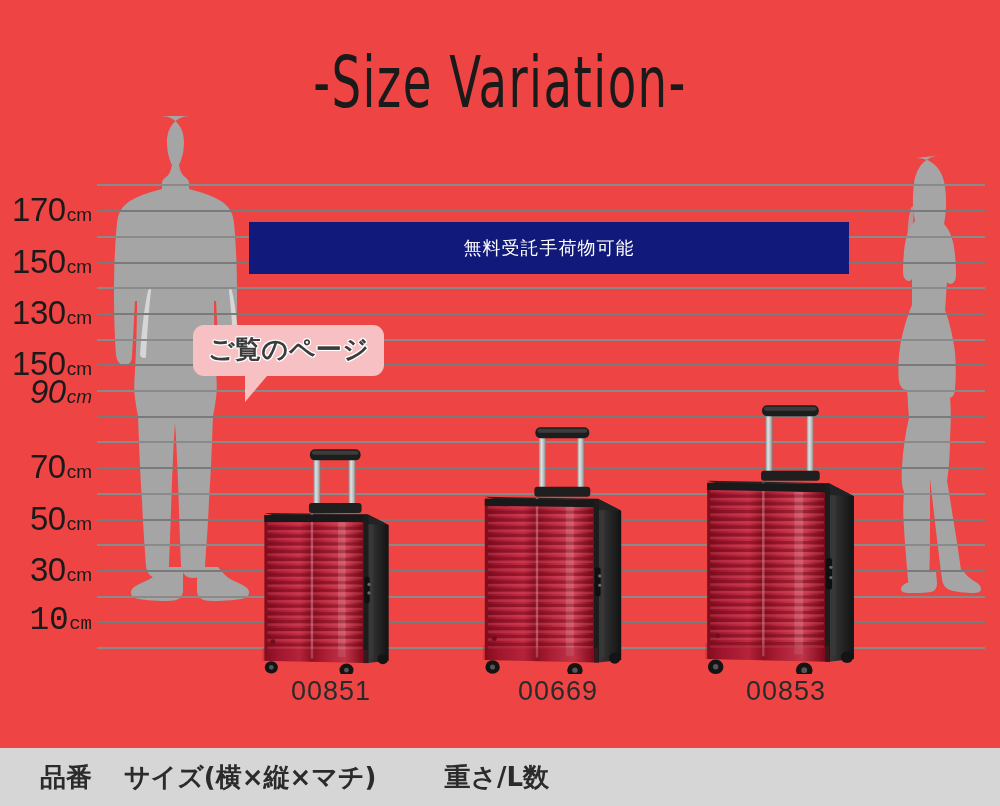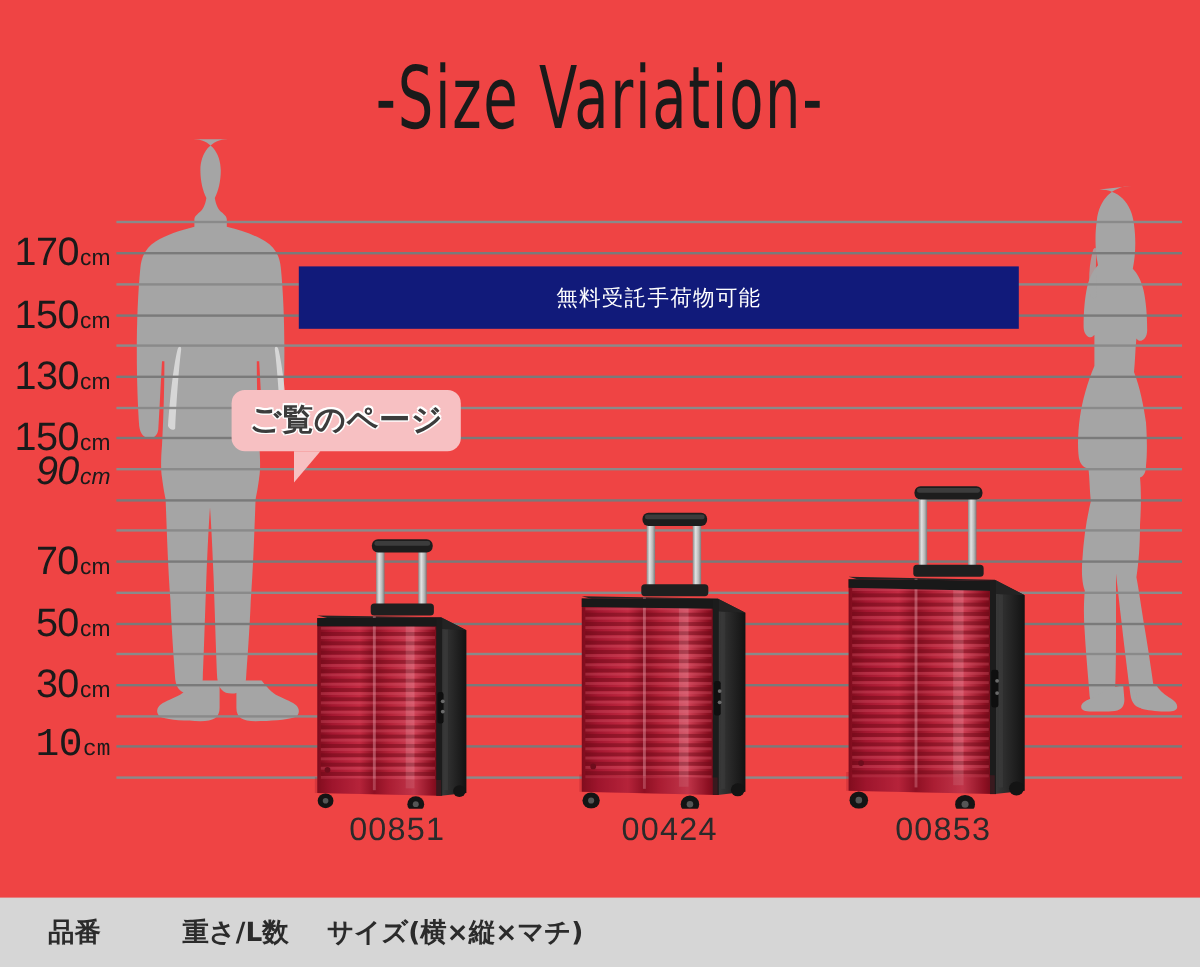--- a/index.html
+++ b/index.html
@@ -94,21 +94,21 @@
   }
 
   
   #table-header {
     position:absolute; left:0; top:748px; width:1000px; height:58px;
     background:#d6d6d6;
     display:flex; align-items:center;
     z-index:12;
   }
   #table-header .th {
-    font-size:22px; font-weight:bold; color:#2b2b2b;
+    font-size:26px; font-weight:bold; color:#2b2b2b;
     white-space:nowrap;
     font-family:"DejaVu Sans","Liberation Sans",sans-serif;
   }
   #th-0 { margin-left:40px; }
   #th-1 { margin-left:32px; }
   #th-2 { margin-left:68px; }
   #th-3 { margin-left:98px; }
 </style>
 </head>
 <body>
@@ -502,24 +502,24 @@
     </div>
 
     <div id="bubble-wrap">
       <div id="bubble">
         <span>ご覧のページ</span>
         <div id="bubble-tail"></div>
       </div>
     </div>
 
     <div class="model-label" id="model-0" style="left: 238px; width: 186px; top: 676px;">00851</div>
-    <div class="model-label" id="model-1" style="left: 458px; width: 200px; top: 676px;">00424</div>
+    <div class="model-label" id="model-1" style="left: 458px; width: 200px; top: 676px;">00669</div>
     <div class="model-label" id="model-2" style="left: 680px; width: 212px; top: 676px;">00853</div>
 
   </div>
 
   <div id="table-header">
     <div class="th" id="th-0">品番</div>
+    <div class="th" id="th-1">サイズ(横×縦×マチ)</div>
     <div class="th" id="th-2">重さ/L数</div>
-    <div class="th" id="th-1">サイズ(横×縦×マチ)</div>
   </div>
 
 </div>
 
 </body></html>

